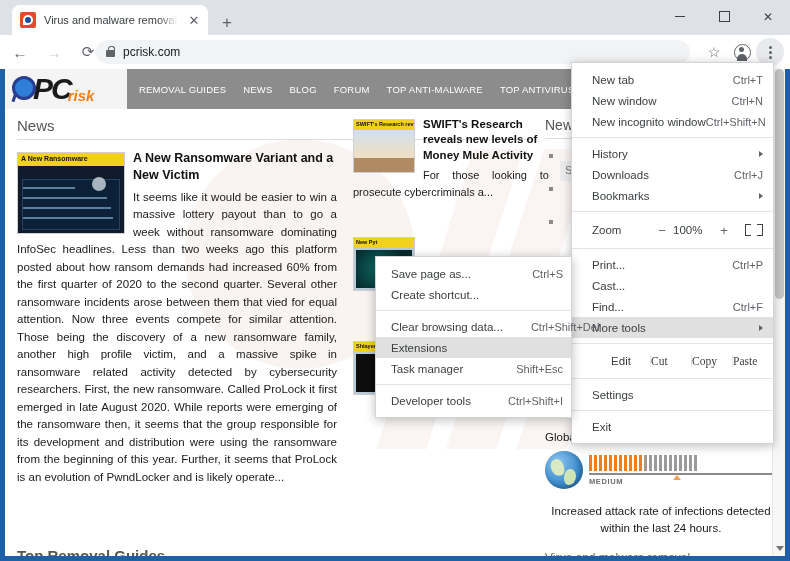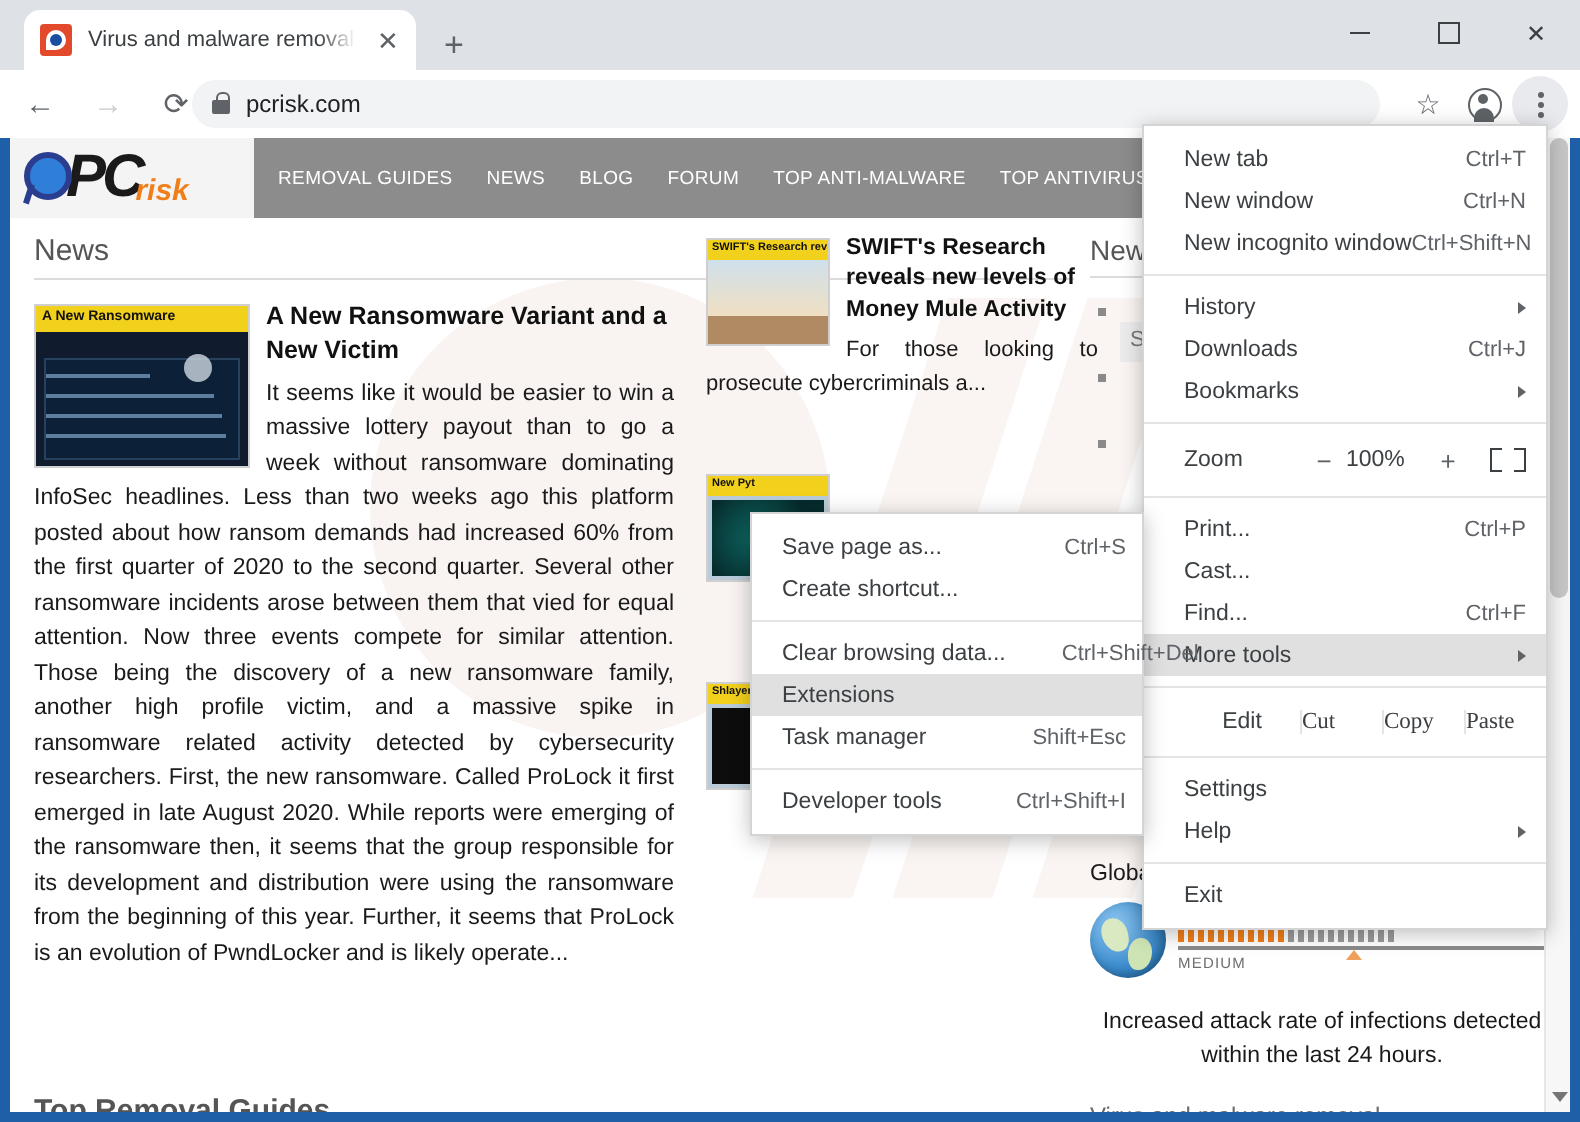--- a/index.html
+++ b/index.html
@@ -305,21 +305,21 @@
   .globe::after {
     content:""; position:absolute; left:19px; top:18px; width:12px; height:16px;
     background:#cfe4b4; border-radius: 55% 45% 60% 40%;
   }
   .meter { flex: 1; margin-left: 6px; position: relative; }
   .bars { display: flex; gap: 2px; align-items: flex-end; height: 16px; }
   .bars i { display:block; width:3px; height:16px; background:#f07f1a; }
   .bars i.off { background:#9b9b9b; }
   .meter-rule { height: 2px; background: #8a8a8a; margin-top: 2px; }
   .meter-label {
-    font-size: 7.5px; font-weight: normal; color: #6f6f6f;
+    font-size: 7.5px; font-weight: bold; color: #6f6f6f;
     letter-spacing: .6px; margin-top: 2px;
   }
   .meter-arrow {
     position: absolute; left: 84px; top: 20px;
     width: 0; height: 0;
     border-left: 4px solid transparent; border-right: 4px solid transparent;
     border-bottom: 5px solid #f0a05a;
   }
   .gauge-foot {
     font-size: 11.5px; color: #1a1a1a; text-align: center;
@@ -684,24 +684,20 @@
       <span class="ebtn">Copy</span>
       <span class="ebtn">Paste</span>
     </div>
 
     <div class="msep"></div>
 
     <div class="mi">
       <span class="lbl">Settings</span>
       <span class="acc"></span>
     </div>
-    <div class="mi">
-      <span class="lbl">Help</span>
-      <span class="arrow"></span>
-    </div>
 
     <div class="msep"></div>
 
     <div class="mi">
       <span class="lbl">Exit</span>
       <span class="acc"></span>
     </div>
   </div>
 
   <div class="submenu">

